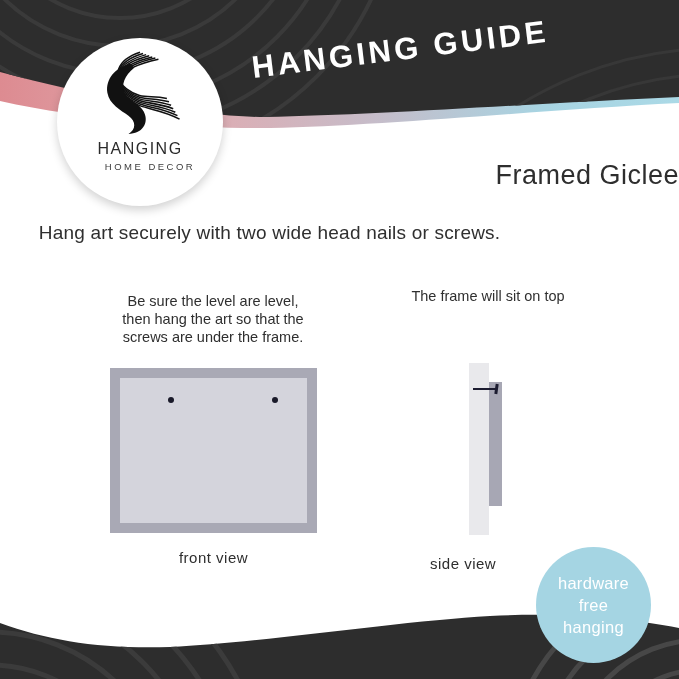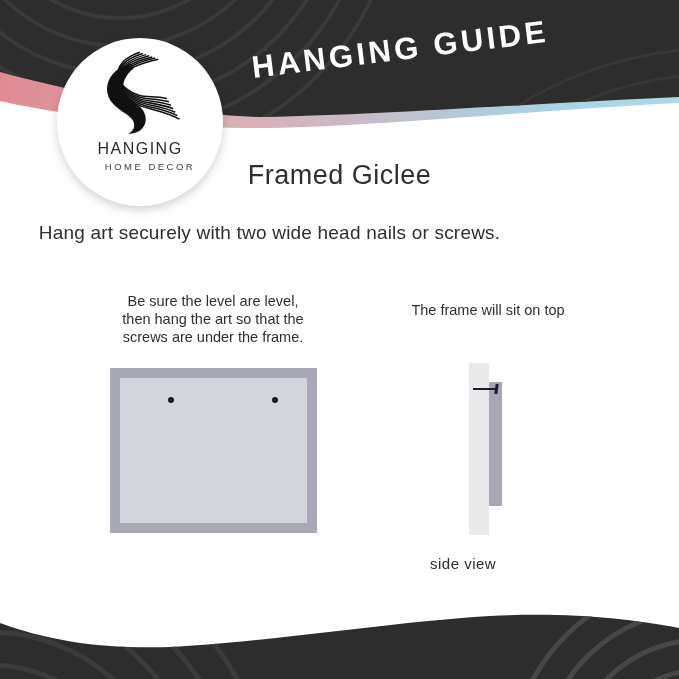--- a/index.html
+++ b/index.html
@@ -23,29 +23,29 @@
     position:absolute;left:57px;top:38px;width:166px;height:168px;
     background:#ffffff;border-radius:50%;
     box-shadow:0 4px 10px rgba(0,0,0,0.18);
     display:flex;flex-direction:column;align-items:center;
   }
   #logo-swirl{margin-top:12px;}
   .brand-name{font-size:16px;letter-spacing:1.5px;color:#2b2b2b;margin-top:-2px;font-weight:500;}
   .brand-sub{font-size:9.5px;letter-spacing:2.5px;color:#3c3c3c;margin-top:3px;margin-left:20px;}
 
   
-  #giclee-title{position:absolute;left:0;top:160px;width:679px;text-align:center;
+  #giclee-title{position:absolute;left:0;top:160px;width:679px;text-align:right;
     font-size:27px;font-weight:400;color:#2e2e2e;letter-spacing:0.5px;}
   #intro-subtitle{position:absolute;left:0;top:222px;width:539px;text-align:center;
     font-size:19px;color:#2f2f2f;letter-spacing:0.2px;}
 
   
   .col-text{font-size:14.5px;line-height:18px;text-align:center;color:#2f2f2f;}
   #left-col-text{position:absolute;left:88px;top:292px;width:250px;}
-  #right-col-text{position:absolute;left:372px;top:301px;width:232px;}
+  #right-col-text{position:absolute;left:372px;top:287px;width:232px;}
 
   
   #front-frame{position:absolute;left:110px;top:368px;width:207px;height:165px;background:#a9a9b5;}
   #front-frame-inner{position:absolute;left:10px;top:10px;width:187px;height:145px;background:#d4d4dc;}
   .screw-dot{position:absolute;width:6px;height:6px;border-radius:50%;background:#191929;}
   #screw-dot-left{left:48px;top:19px;}
   #screw-dot-right{left:152px;top:19px;}
   #front-caption{position:absolute;left:110px;top:549px;width:207px;text-align:center;font-size:15px;letter-spacing:0.5px;}
 
   
@@ -138,20 +138,21 @@
     <div>then hang the art so that the</div>
     <div>screws are under the frame.</div>
   </div>
 
   <div id="front-frame">
     <div id="front-frame-inner">
       <div id="screw-dot-left" class="screw-dot"></div>
       <div id="screw-dot-right" class="screw-dot"></div>
     </div>
   </div>
+  <div id="front-caption">front view</div>
 
   <div id="right-col-text" class="col-text">
     <div>The frame will sit on top</div>
   </div>
 
   <div id="side-wall-bar"></div>
   <div id="side-frame-bar"></div>
   <div id="side-nail"></div>
   <div id="side-nail-head"></div>
   <div id="side-caption">side view</div>
@@ -172,14 +173,19 @@
       <g stroke="#474747" stroke-width="5">
         <circle cx="700" cy="215" r="70"></circle>
           <circle cx="700" cy="215" r="100"></circle>
         <circle cx="700" cy="215" r="130"></circle>
           <circle cx="700" cy="215" r="160"></circle>
         <circle cx="700" cy="215" r="190"></circle>
       </g>
     </g>
   </svg>
 
+  <div id="hardware-badge">
+    <div>hardware</div>
+    <div>free</div>
+    <div>hanging</div>
+  </div>
 
 </div>
 
 </body></html>

